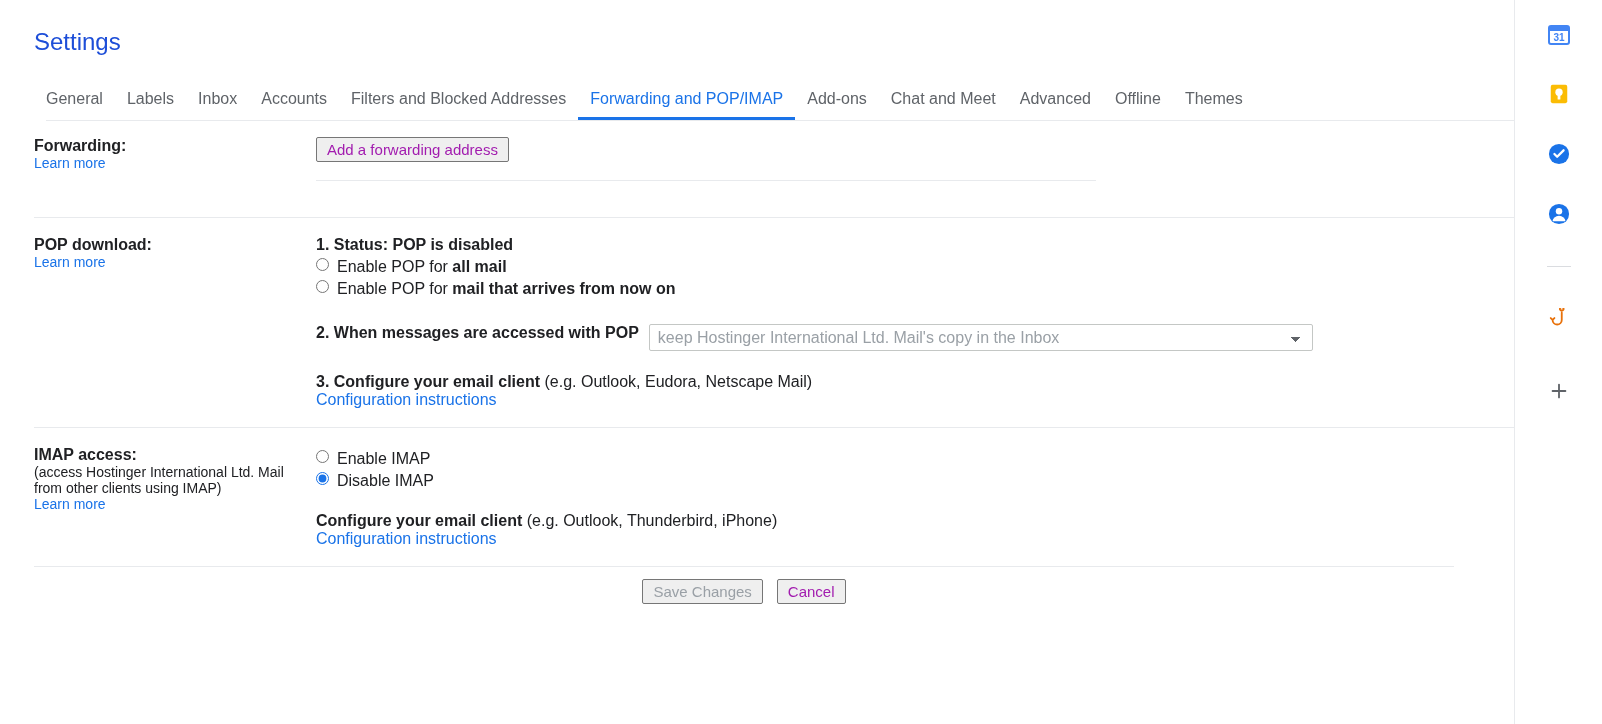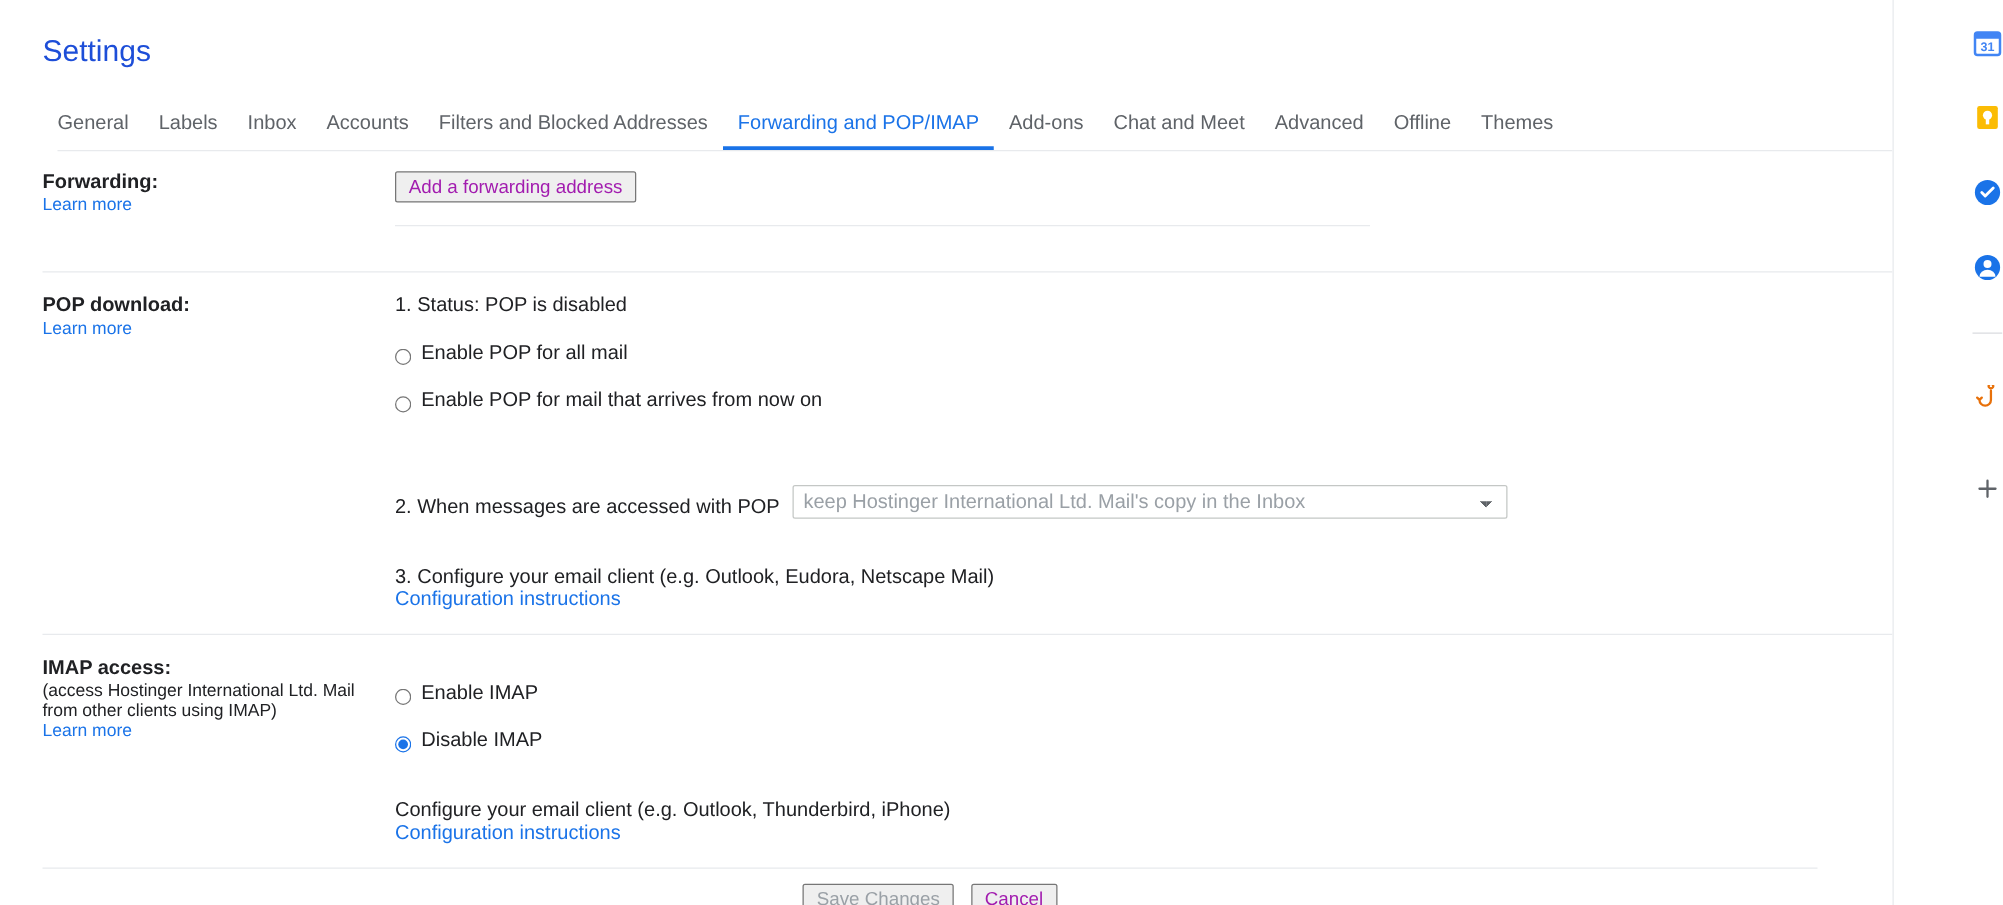--- a/index.html
+++ b/index.html
@@ -16,29 +16,29 @@
   .label-col .sec-title{font-weight:700;font-size:16px}
   .label-col .sec-sub{font-size:14px;color:#202124}
   .link{color:#1a73e8;cursor:pointer}
   .content-col{flex:1;font-size:16px;min-width:0}
   .btn{background:#efefef;border:1px solid #767676;padding:3px 10px;font-size:15px;font-family:inherit;cursor:pointer;color:#a21caf;border-radius:2px}
   .btn:disabled{color:#9aa0a6}
   .divider{border-top:1px solid #e8eaed;margin:18px 0 18px 0;max-width:780px}
   .verify-row{display:inline-flex;align-items:center;gap:6px;border:4px solid #ff0000;padding:8px 10px 8px 6px;max-width:fit-content}
   .verify-row b{font-weight:700}
   .txt-input{border:1px solid #767676;padding:2px 4px;font-size:16px;font-family:inherit;height:24px;box-sizing:content-box}
-  .row{margin:20px 0;display:flex;align-items:flex-end;gap:8px}
+  .row{margin:4px 0;display:flex;align-items:flex-start;gap:8px}
   label{cursor:pointer}
   select{border:1px solid #c4c7c5;background:#fff;color:#9aa0a6;padding:4px 26px 4px 8px;font-size:16px;font-family:inherit;appearance:none;-webkit-appearance:none;border-radius:2px;background-image:linear-gradient(45deg,transparent 50%,#5f6368 50%),linear-gradient(135deg,#5f6368 50%,transparent 50%);background-position:calc(100% - 16px) 12px,calc(100% - 11px) 12px;background-size:5px 5px,5px 5px;background-repeat:no-repeat}
   .footer-btns{display:flex;gap:14px;justify-content:center;border-top:1px solid #e8eaed;padding:12px 0;max-width:1420px}
-  .side-rail{width:88px;flex:none;border-left:1px solid #e8eaed;display:flex;flex-direction:column;align-items:flex-end;padding-top:22px;gap:36px;box-sizing:border-box}
+  .side-rail{width:88px;flex:none;border-left:1px solid #e8eaed;display:flex;flex-direction:column;align-items:center;padding-top:22px;gap:36px;box-sizing:border-box}
   .rail-icon{width:24px;height:24px;display:flex;align-items:center;justify-content:center}
   .rail-sep{width:24px;border-top:1px solid #dadce0;margin:4px 0}
   input[type=radio]{accent-color:#1a73e8;margin:0}
-  b{font-weight:400}
+  b{font-weight:700}
 </style>
 </head>
 <body>
 
 <div class="app">
   <div class="main">
     <h1>Settings</h1>
 
     <div class="tabs">
       <button class="tab">General</button>
@@ -76,21 +76,21 @@
           <input type="radio" name="pop" style="">
           <label><span>Enable POP for </span><b>all mail</b></label>
         </div>
         <div class="row">
           <input type="radio" name="pop" style="">
           <label><span>Enable POP for </span><b>mail that arrives from now on</b></label>
         </div>
         <div style="height:18px"></div>
         <div class="row" style="gap:10px">
           <b>2. When messages are accessed with POP</b>
-          <select style="width:572px">
+          <select style="width:664px">
             <option>keep Hostinger International Ltd. Mail's copy in the Inbox</option>
           </select>
         </div>
         <div style="height:18px"></div>
         <div><b>3. Configure your email client </b><span>(e.g. Outlook, Eudora, Netscape Mail)</span></div>
         <span class="link">Configuration instructions</span>
       </div>
     </div>
 
     <div class="section">

